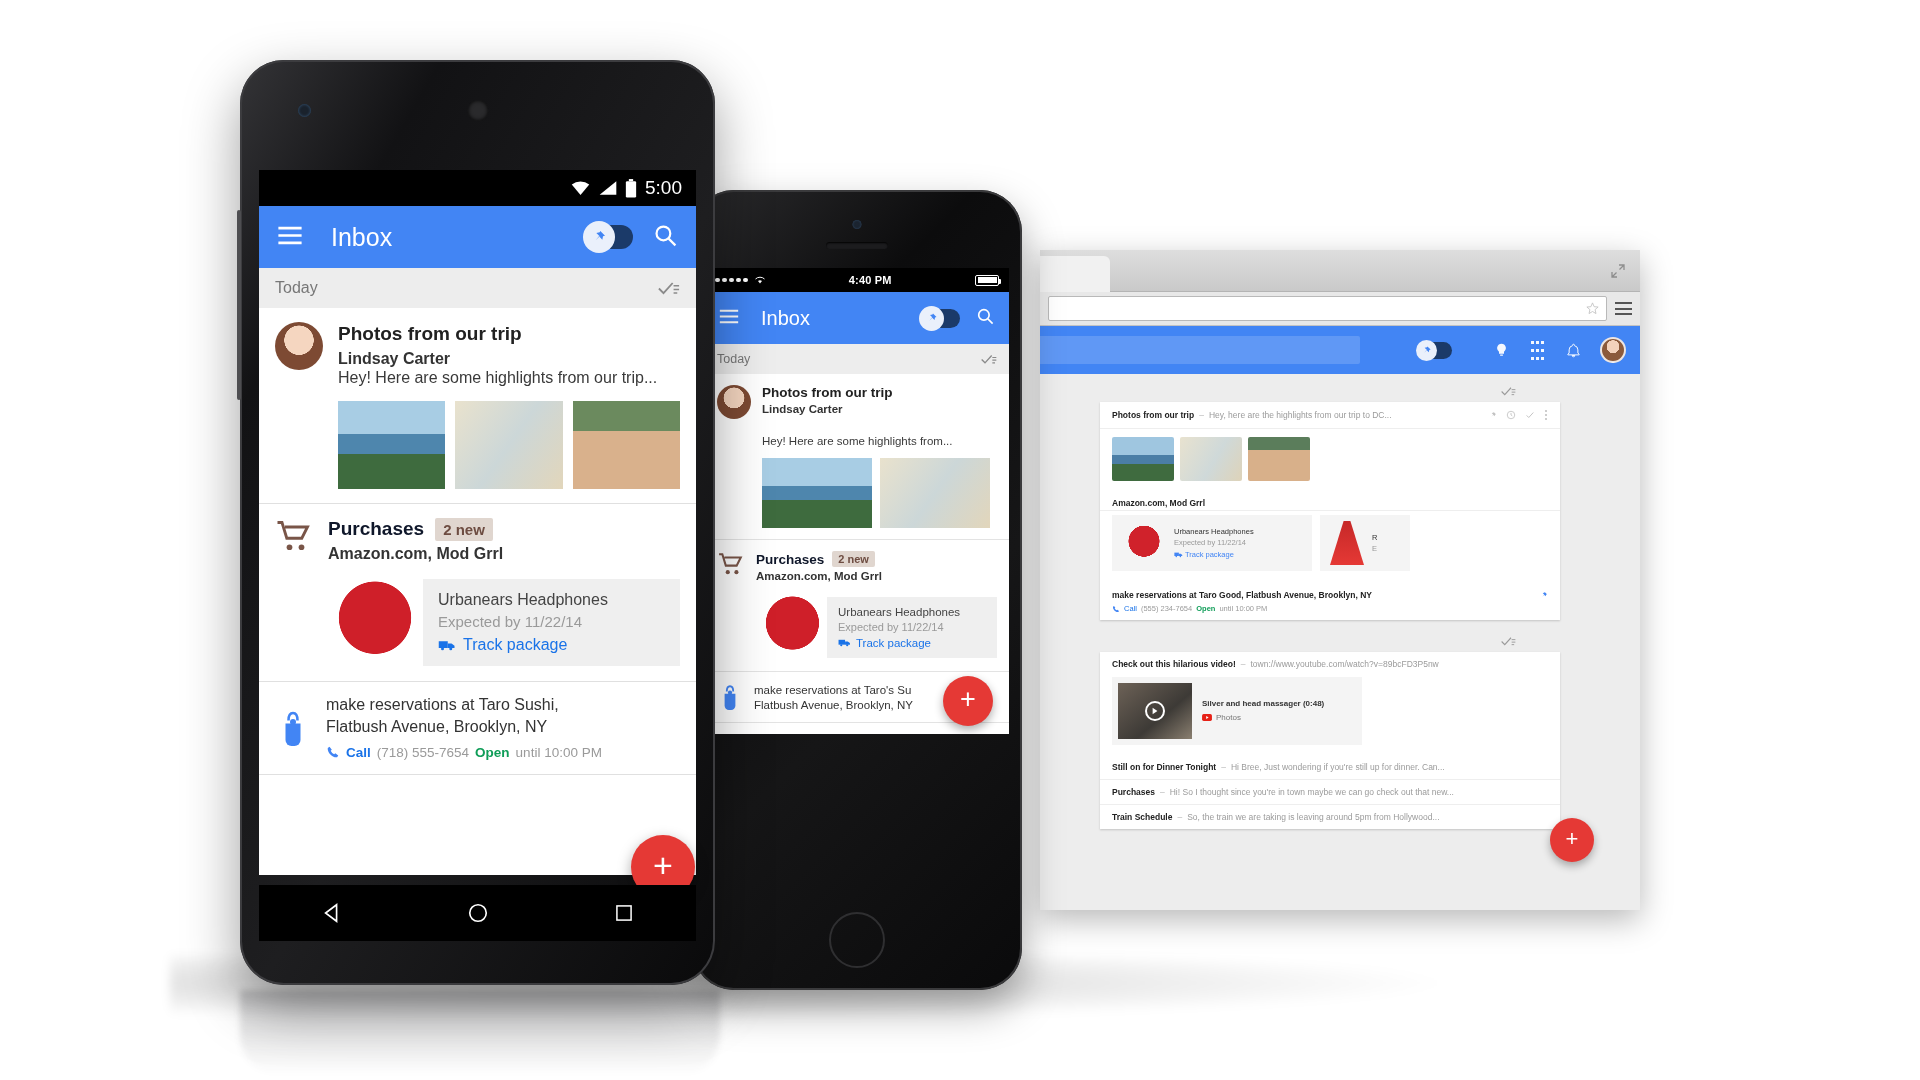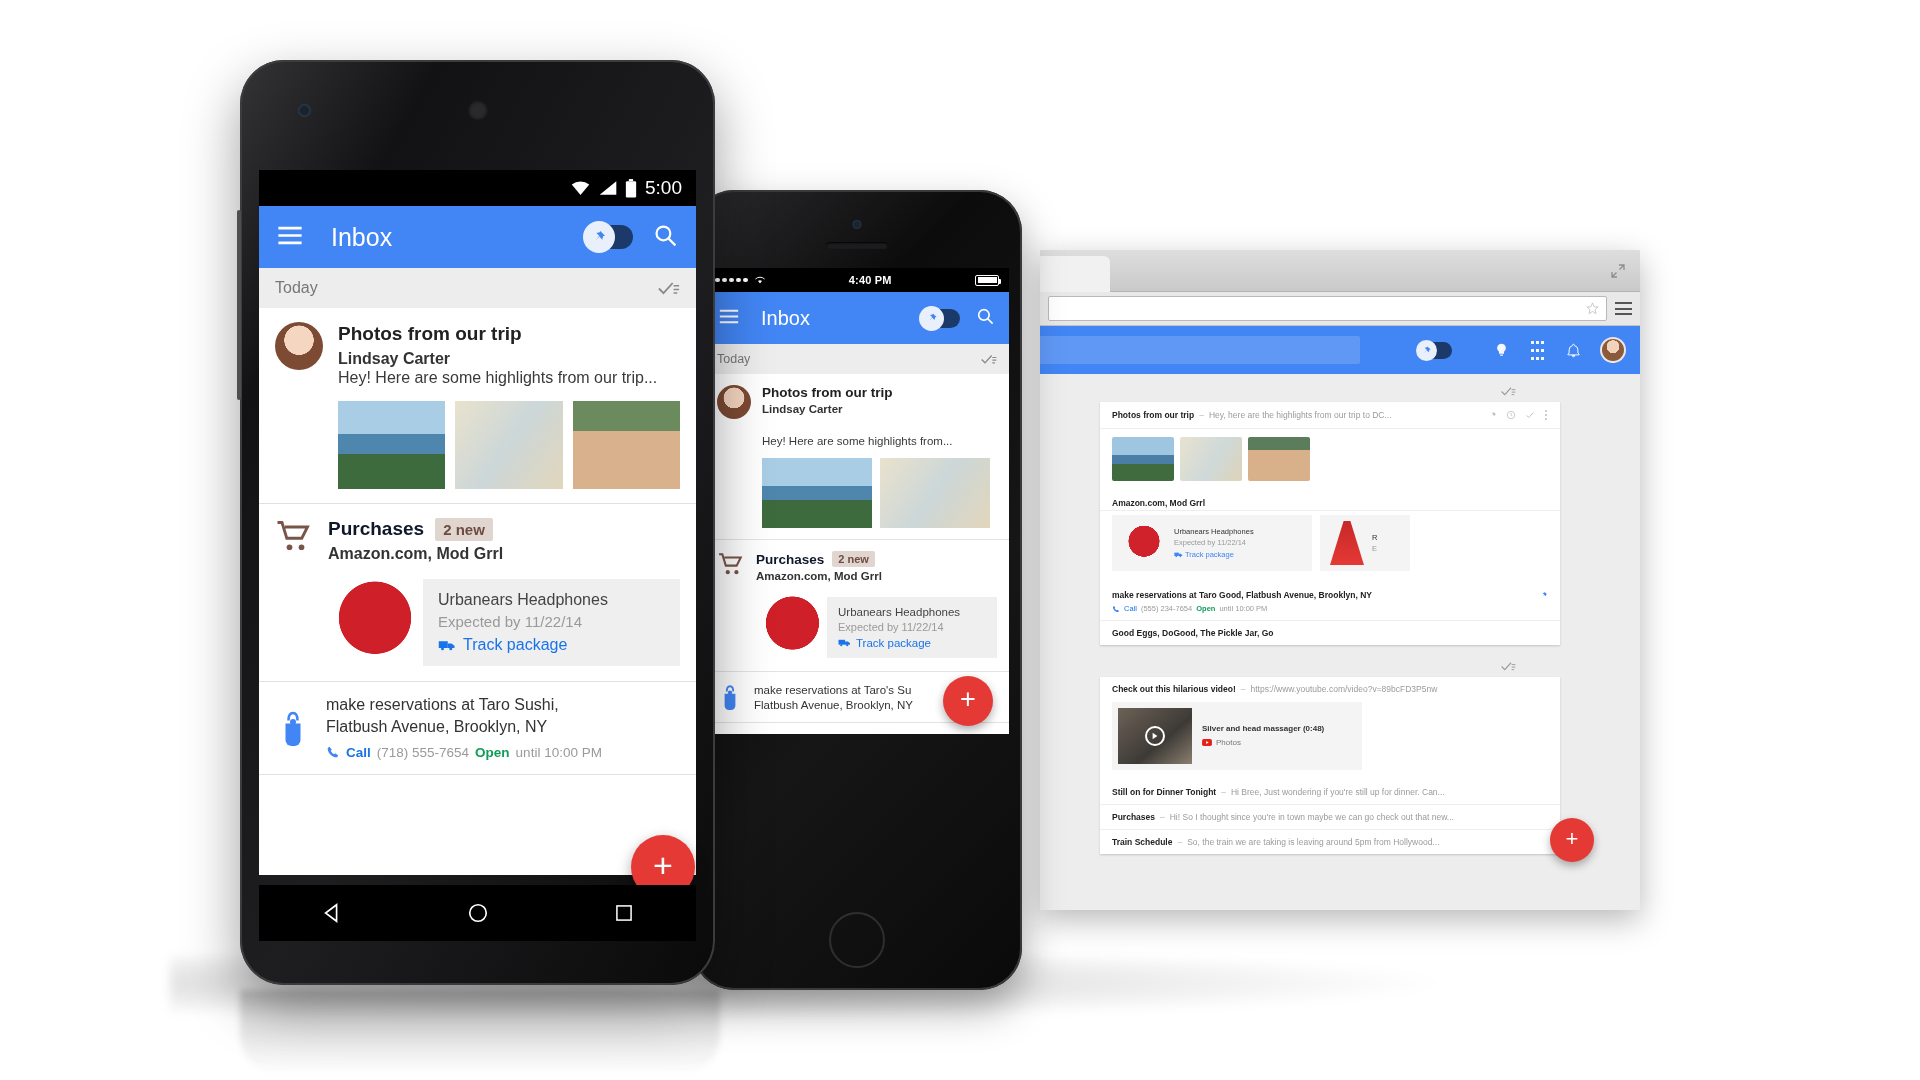--- a/index.html
+++ b/index.html
@@ -321,37 +321,34 @@
             <svg width="8" height="8" viewBox="0 0 24 24">
                 <path d="M6 3l4 5-2 2a12 12 0 0 0 6 6l2-2 5 4-2 3c-8 1-17-8-16-16z" fill="#4285f4"></path>
               </svg>
             <span class="link-blue">Call</span>
             <span style="color:#9b9b9b">(555) 234-7654</span>
             <span class="open-green">Open</span>
             <span style="color:#9b9b9b">until 10:00 PM</span>
           </div>
         </div>
 
-        <div class="drow">
-          <span class="subj">Good Eggs, DoGood, The Pickle Jar, Go</span>
-        </div>
       </div>
 
       <div class="sweep-row">
         <svg width="15" height="11" viewBox="0 0 24 16">
           <path d="M1 8l5 5L16 2" stroke="#9a9a9a" stroke-width="1.8" fill="none"></path>
           <path d="M17 5h6M17 9h6M17 13h4" stroke="#9a9a9a" stroke-width="1.5"></path>
         </svg>
       </div>
 
       <div class="dcard">
         <div class="drow" style="border-bottom:none;padding-bottom:2px;">
           <span class="subj">Check out this hilarious video!</span>
           <span style="color:#bbb">–</span>
-          <span class="snip">https://www.youtube.com/video?v=89bcFD3P5nw</span>
+          <span class="snip">town://www.youtube.com/watch?v=89bcFD3P5nw</span>
         </div>
         <div class="vidcard">
           <div class="vidthumb photo" style="background:linear-gradient(140deg,#6d6257,#3d3a36 60%,#8a7f70);">
             <div class="playbtn">
               <svg width="8" height="8" viewBox="0 0 10 10">
                   <path d="M2 1l6 4-6 4z" fill="#fff"></path>
                 </svg>
             </div>
           </div>
           <div style="font-size:8px;line-height:1.7;">

